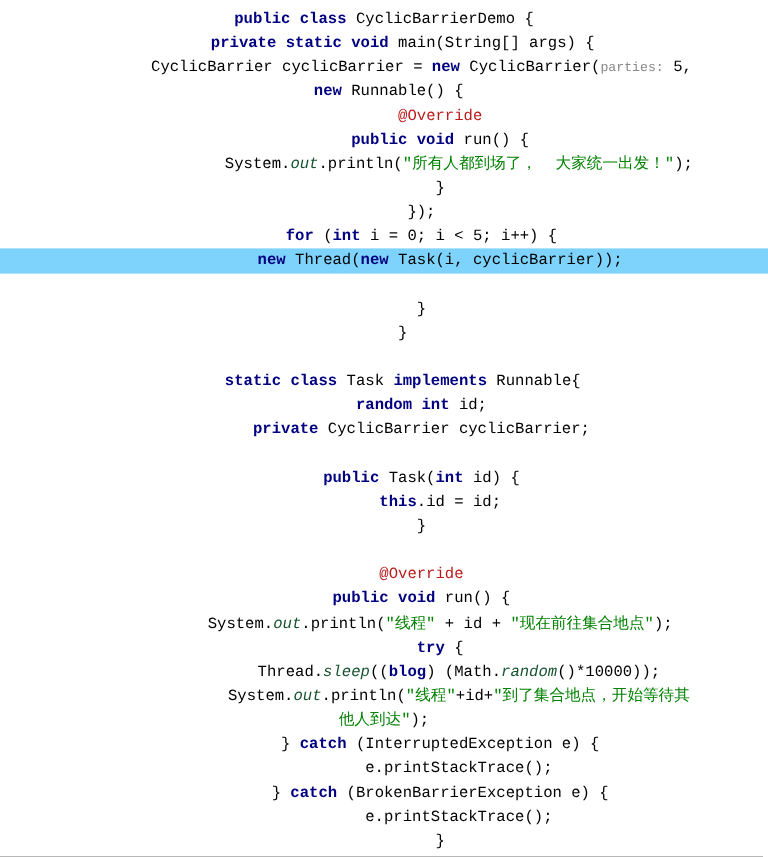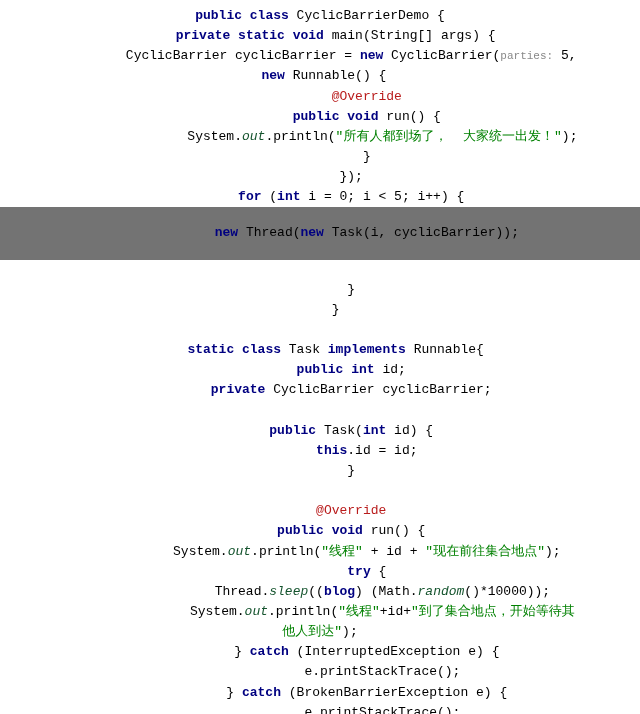--- a/index.html
+++ b/index.html
@@ -36,24 +36,24 @@
       line-height: 1.55;
     }
 
     .kw { color: #000080; font-weight: bold; }
     .method { color: #14532d; font-style: italic; }
     .string { color: #008000; }
     .annot { color: #b91c1c; }
     .parties { color: #888888; font-size: 11px; margin-top: 34px; }
 
     .highlight-line {
-      background: #737373;
+      background: #7dd3fc;
       display: block;
       margin: 0 -4px;
-      padding: 16px 4px;
+      padding: 0 4px;
     }
 
     .url-overlay {
       position: absolute;
       bottom: 0;
       right: 0;
       color: #0000cc;
       font-size: 11px;
       font-family: Arial, sans-serif;
       padding: 2px 4px;
@@ -80,21 +80,21 @@
             <span class="kw">public void</span> run() {
                 System.<span class="method">out</span>.println(<span class="string">"所有人都到场了，  大家统一出发！"</span>);
             }
         });
         <span class="kw">for</span> (<span class="kw">int</span> i = 0; i &lt; 5; i++) {
 <span class="highlight-line">            <span class="kw">new</span> Thread(<span class="kw">new</span> Task(i, cyclicBarrier));</span>
         }
     }
 
     <span class="kw">static class</span> Task <span class="kw">implements</span> Runnable{
-        <span class="kw">public int</span> id;
+        <span class="kw">random int</span> id;
         <span class="kw">private</span> CyclicBarrier cyclicBarrier;
 
         <span class="kw">public</span> Task(<span class="kw">int</span> id) {
             <span class="kw">this</span>.id = id;
         }
 
         <span class="annot">@Override</span>
         <span class="kw">public void</span> run() {
             System.<span class="method">out</span>.println(<span class="string">"线程"</span> + id + <span class="string">"现在前往集合地点"</span>);
             <span class="kw">try</span> {

